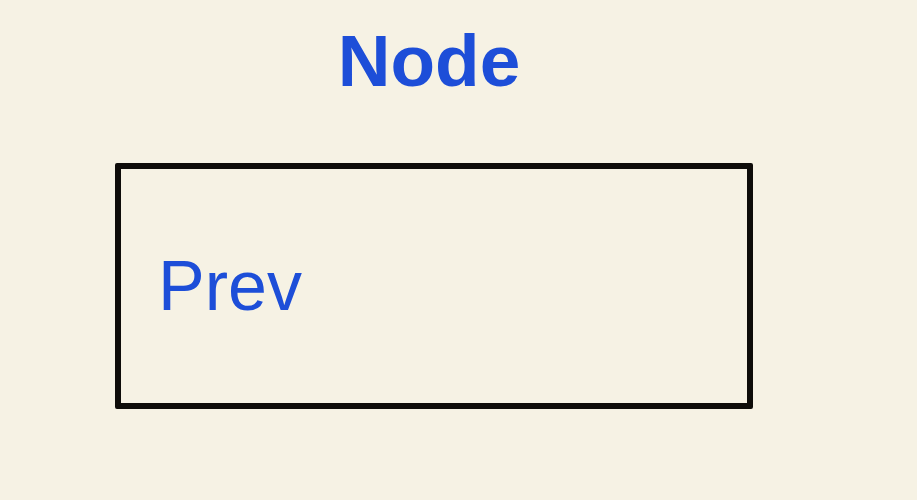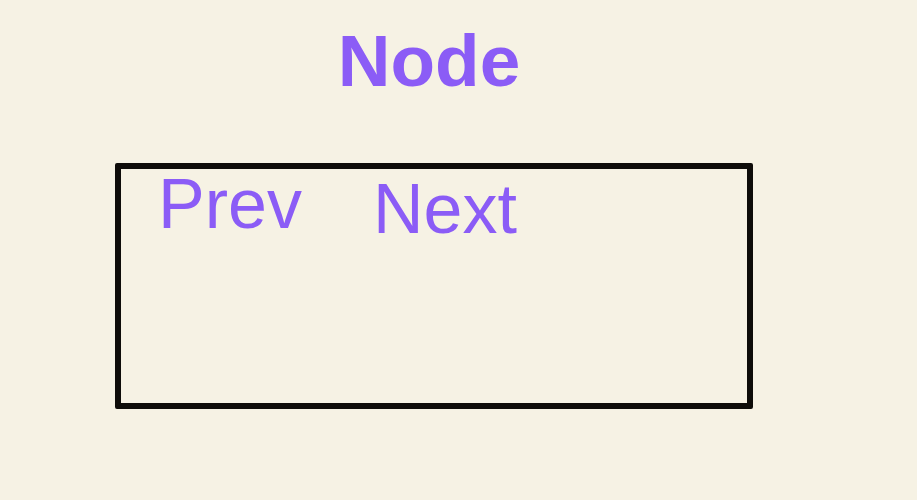--- a/index.html
+++ b/index.html
@@ -29,21 +29,21 @@
     left: 115px;
     top: 163px;
     width: 638px;
     height: 246px;
     box-sizing: border-box;
     border-style: solid;
     border-width: 6px;
     border-radius: 2px;
     display: flex;
     flex-direction: row;
-    align-items: flex-start;
+    align-items: center;
   }
   .node-cell {
     box-sizing: border-box;
     display: flex;
     align-items: center;
     justify-content: center;
     font-size: 70px;
     font-weight: 400;
     line-height: 1;
     white-space: nowrap;
@@ -55,24 +55,21 @@
     border-right-style: solid;
     border-left-width: 5px;
     border-right-width: 5px;
   }
   .cell-next { width: 212px; }
   .cell-next .cell-label { transform: translateY(5px); }
 </style>
 </head>
 <body>
 
-<div class="stage" style="background: rgb(246, 242, 228); color: #8b5cf6;">
+<div class="stage" style="background: rgb(246, 242, 228); color: #1d4ed8;">
   <div class="diagram-title">Node</div>
 
   <div class="node-box" style="border-color: rgb(14, 12, 9);">
     <div class="node-cell cell-prev">
       <span class="cell-label">Prev</span>
     </div>
-    <div class="node-cell cell-next">
-      <span class="cell-label">Next</span>
-    </div>
   </div>
 </div>
 
 </body></html>

